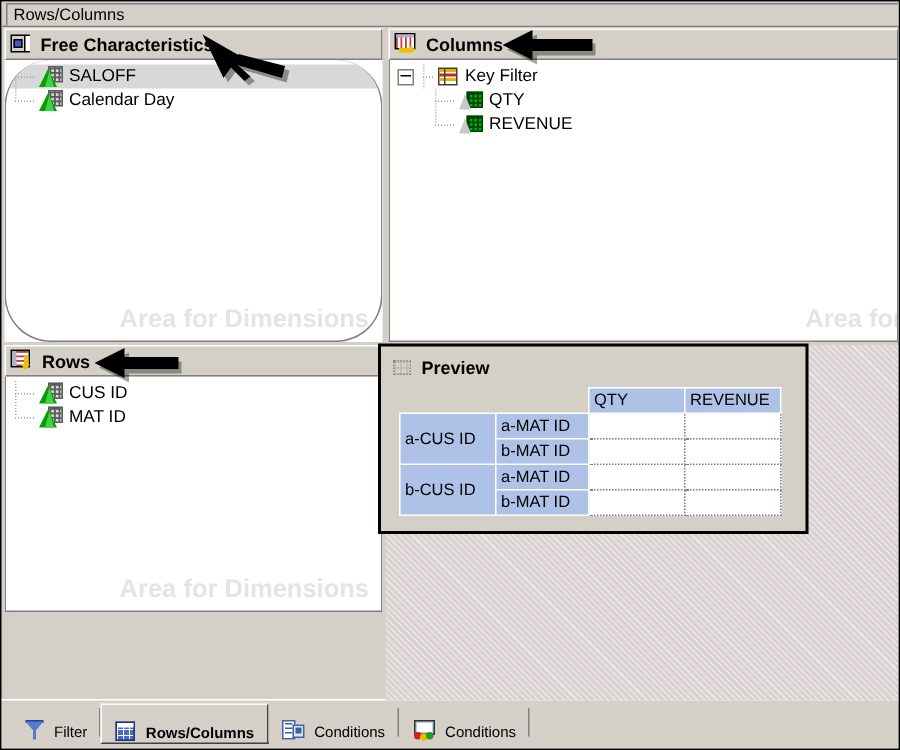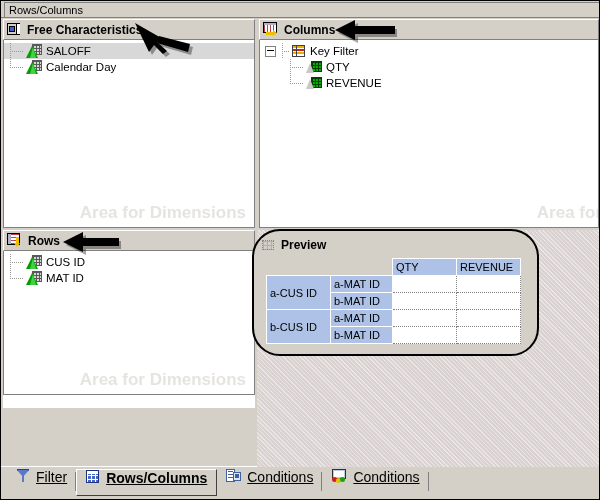--- a/index.html
+++ b/index.html
@@ -320,28 +320,27 @@
     background: #d4d0c8;
     border-top: 1px solid #ffffff;
     box-sizing: border-box;
     display: flex;
     align-items: flex-start;
     padding-left: 6px;
     padding-top: 2px;
   }
   .tab {
     height: 25px;
-    display: flex; align-items: flex-start;
+    display: flex; align-items: flex-end;
     padding: 0 9px;
-    font-size: 14px;
+    font-size: 10px;
     color: #000;
     background: #d4d0c8;
     box-sizing: border-box;
     position: relative;
-    text-decoration: underline;
   }
   .tab .tlab { margin-left: 6px; }
   .tab.active {
     background: #d4d0c8;
     border-left: 1px solid #ffffff;
     border-top: 1px solid #ffffff;
     border-right: 1px solid #404040;
     border-bottom: 1px solid #404040;
     font-weight: bold;
     height: 27px;
@@ -412,21 +411,21 @@
 
   <div class="panel" style="left:2px; top:18px; width:252px; height:209px;">
     <div class="panel-head">
       <span class="ico ico-free">
         <span class="o"></span>
           <span class="i"></span>
           <span class="b"></span>
       </span>
       <span class="ph-title">Free Characteristics</span>
     </div>
-    <div class="panel-body" style="top:21px; bottom:0;">
+    <div class="panel-body" style="top:21px; bottom:0;border-radius:31px;">
       <div class="tree">
         <div class="trow sel">
           <span class="dots"></span>
           <span class="ico ico-char">
             <span class="grid"></span>
               <span class="tri"></span>
               <span class="tri2"></span>
           </span>
           <span class="tlabel">SALOFF</span>
         </div>
@@ -492,21 +491,21 @@
   <div class="panel" style="left:2px; top:229px; width:252px; height:178px;">
     <div class="panel-head">
       <span class="ico ico-rows">
         <span class="g"></span>
           <span class="g2"></span>
           <span class="ar"></span>
           <span class="arh"></span>
       </span>
       <span class="ph-title">Rows</span>
     </div>
-    <div class="panel-body" style="top:21px; bottom:13px;">
+    <div class="panel-body" style="top:21px; bottom:0;">
       <div class="tree">
         <div class="trow">
           <span class="dots"></span>
           <span class="ico ico-char">
             <span class="grid"></span>
               <span class="tri"></span>
               <span class="tri2"></span>
           </span>
           <span class="tlabel">CUS ID</span>
         </div>
@@ -519,21 +518,21 @@
           </span>
           <span class="tlabel">MAT ID</span>
         </div>
       </div>
       <div class="watermark">Area for Dimensions</div>
     </div>
   </div>
 
   <div class="hatch" style="left:256px; top:229px; width:342px; height:237px; z-index:1;"></div>
 
-  <div class="preview" style="left:251px; top:228px; width:287px; height:127px;border-radius:28px;">
+  <div class="preview" style="left:251px; top:228px; width:287px; height:127px;">
     <div class="preview-head">
       <span class="ico ico-grip">
         <span class="gx"></span>
       </span>
       <span class="preview-title">Preview</span>
     </div>
     <table class="ptab">
       <tbody>
           <tr>
         <td class="blank" style="width:64px"></td>

